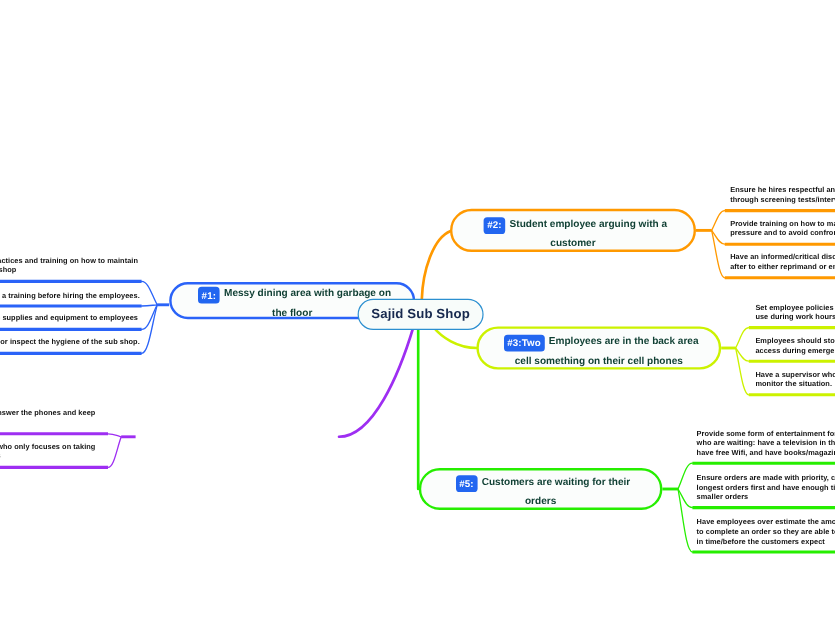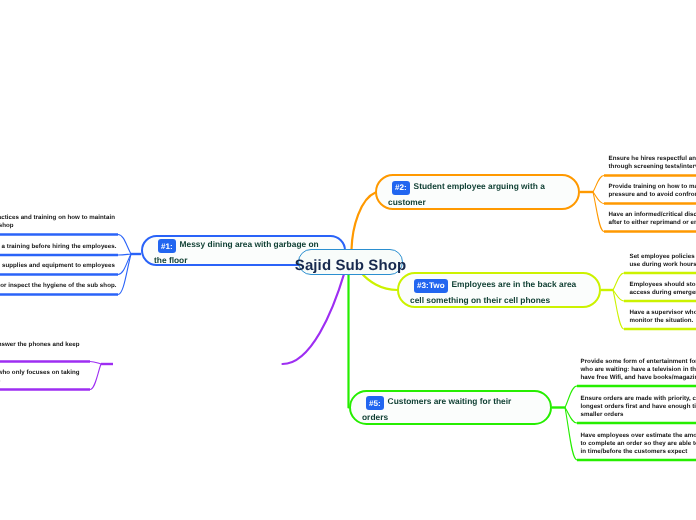--- a/index.html
+++ b/index.html
@@ -5,27 +5,27 @@
   html,body{margin:0;padding:0;}
   body{width:696px;height:520px;background:#ffffff;overflow:hidden;position:relative;
        font-family:"Liberation Sans",sans-serif;-webkit-font-smoothing:antialiased;text-rendering:geometricPrecision;transform:translateZ(0);}
   #stage{position:absolute;left:0;top:0;width:696px;height:520px;overflow:hidden;}
   svg#links{position:absolute;left:0;top:0;width:696px;height:520px;overflow:visible;}
   .node{position:absolute;box-sizing:border-box;background:#fbfdfc;}
   .lvl1{border-radius:20px;border-style:solid;border-width:2px;}
   .lvl1 .txt{position:absolute;left:0;right:0;top:0;bottom:0;padding:3.5px 11px 0 11px;
              display:flex;align-items:center;
              font-size:8.4px;font-weight:bold;color:#0f3f33;line-height:14.4px;letter-spacing:0px;}
-  .lvl1 .txt > .inner{width:100%;}
+  .lvl1 .txt > .inner{width:100%;text-align:center;}
   .badge{display:inline-block;background:#2266f0;color:#fff;border-radius:3px;
          padding:1.5px 2.9px 1.5px 2.9px;font-size:8.1px;font-weight:bold;line-height:11px;
          vertical-align:-1.5px;margin:0 3.8px 0 4px;letter-spacing:0.1px;}
   .root{position:absolute;border-radius:14px;border:1.8px solid #2b8fd0;background:#f8fcfa;
-        display:flex;align-items:flex-end;justify-content:center;white-space:nowrap;
-        font-size:15px;font-weight:bold;color:#17294e;letter-spacing:0.1px;}
+        display:flex;align-items:center;justify-content:center;white-space:nowrap;
+        font-size:11px;font-weight:bold;color:#17294e;letter-spacing:0.1px;}
   .lvl2{position:absolute;box-sizing:border-box;width:0;height:0;}
   .lvl2 .t{position:absolute;font-size:6.15px;font-weight:bold;color:#131313;
            line-height:8.1px;letter-spacing:0.05px;white-space:nowrap;top:0;}
   .lvl2.lft .t{right:0;}
   .lvl2.rgt .t{left:0;}
 </style>
 </head>
 <body>
 
 <div id="stage">

